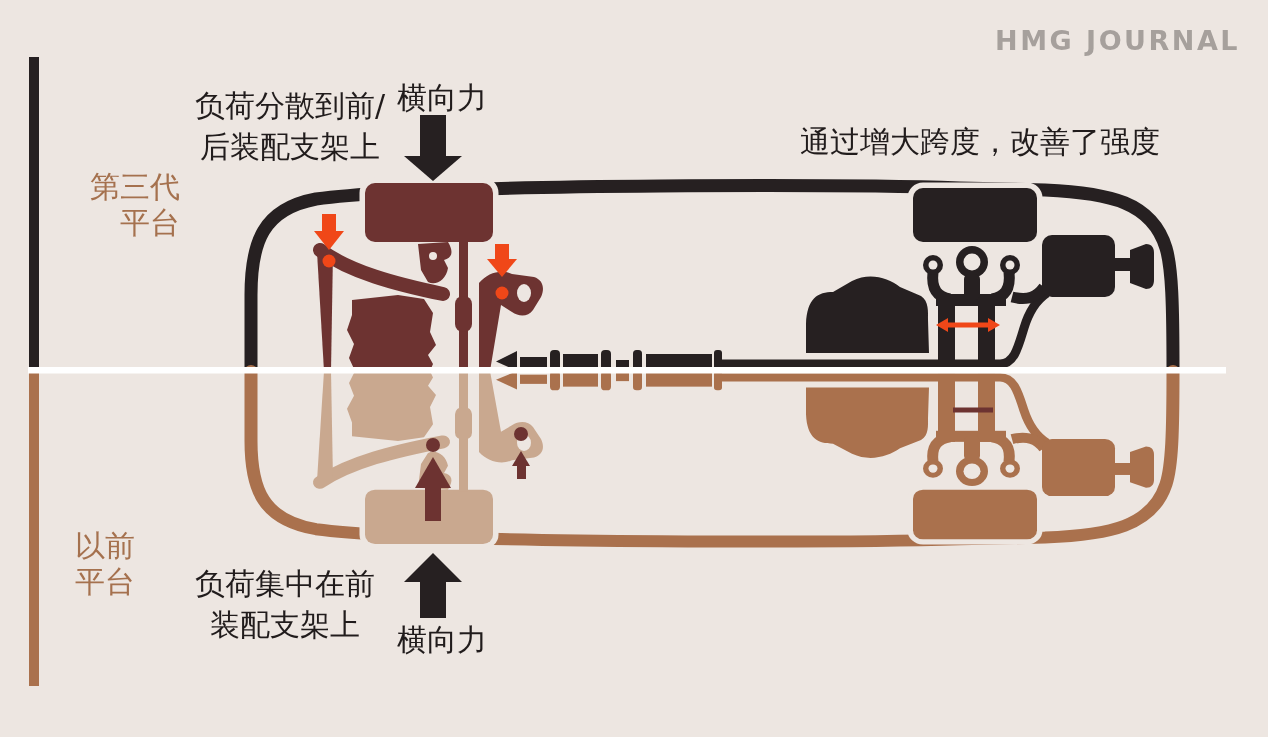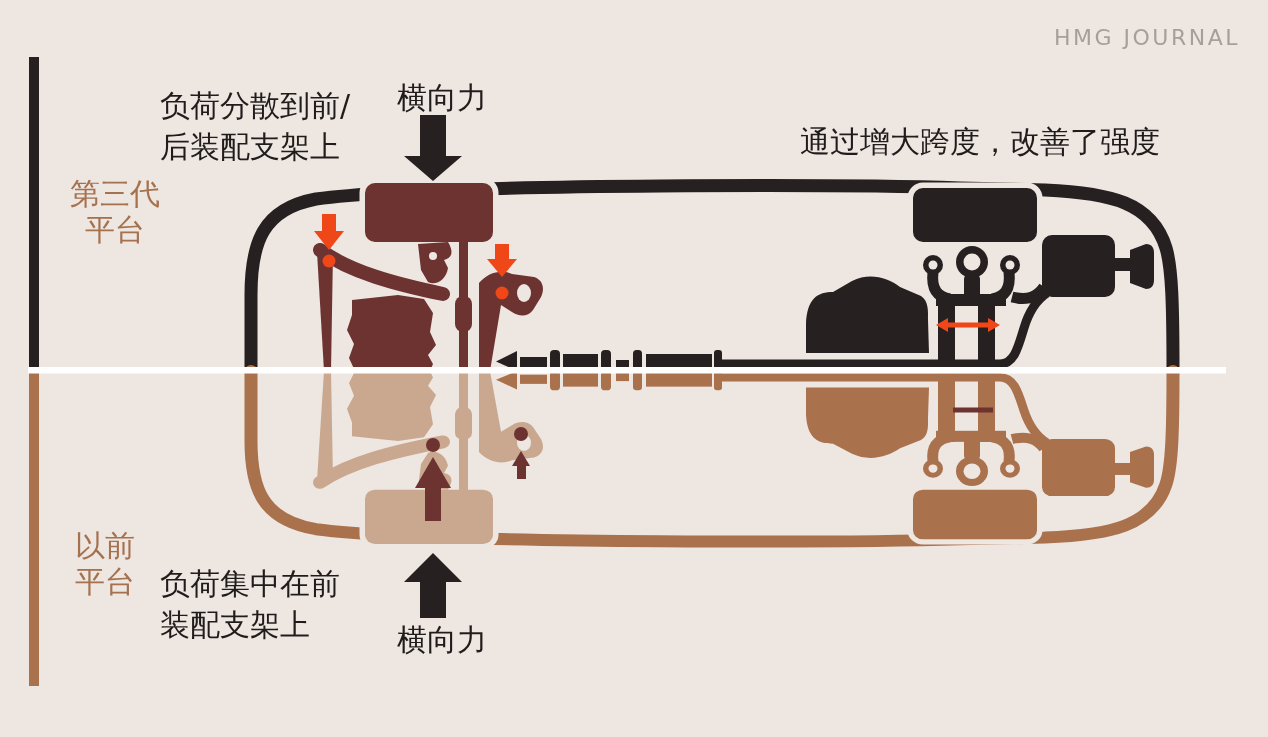--- a/index.html
+++ b/index.html
@@ -8,25 +8,25 @@
     --divider-white:#FFFFFF; --text-dark:#211C1C; --label-brown:#A5714E; --logo-gray:#A6A09C;
   }
   html,body{margin:0;padding:0;background:var(--background);}
   .stage{
     position:relative;width:1268px;height:737px;overflow:hidden;
     background:var(--background);
     font-family:"DejaVu Sans","Liberation Sans",sans-serif;
   }
   .stage svg{position:absolute;left:0;top:0;}
   .txt{position:absolute;color:var(--text-dark);font-size:30px;font-weight:500;line-height:1.35;}
-  .multiline{white-space:pre-line;}
+  .multiline{white-space:pre-line;text-align:center;}
   .platform-label{color:var(--label-brown);text-align:center;white-space:pre-line;line-height:1.2;}
   .logo{
     position:absolute;top:25px;right:28px;color:var(--logo-gray);
-    font-size:22px;font-weight:normal;letter-spacing:2.5px;
+    font-size:27px;font-weight:bold;letter-spacing:2.5px;
   }
 </style>
 </head>
 <body>
 
 <div class="stage">
 
   <svg width="1268" height="737" viewBox="0 0 1268 737">
     <defs>
       <g id="half-car">
@@ -149,21 +149,21 @@
     </g>
 
     <rect x="29" y="57" width="10" height="310" fill="var(--gen3-primary)"></rect>
     <rect x="29" y="373" width="10" height="313" fill="var(--prev-primary)"></rect>
 
     <rect x="28" y="367" width="1198" height="6.5" fill="var(--divider-white)"></rect>
   </svg>
 
   <div class="logo">HMG JOURNAL</div>
 
-  <div class="txt platform-label" style="left:50px;top:176px;width:130px;">第三代
+  <div class="txt platform-label" style="left:50px;top:169px;width:130px;text-align:right;">第三代
 平台</div>
 
   <div class="txt platform-label" style="left:45px;top:488px;width:120px;margin-top:40px;">以前
 平台</div>
 
   <div class="txt multiline" style="left:160px;top:86px;width:260px;">负荷分散到前/
 后装配支架上</div>
 
   <div class="txt" style="left:397px;top:78px;">横向力</div>
 

